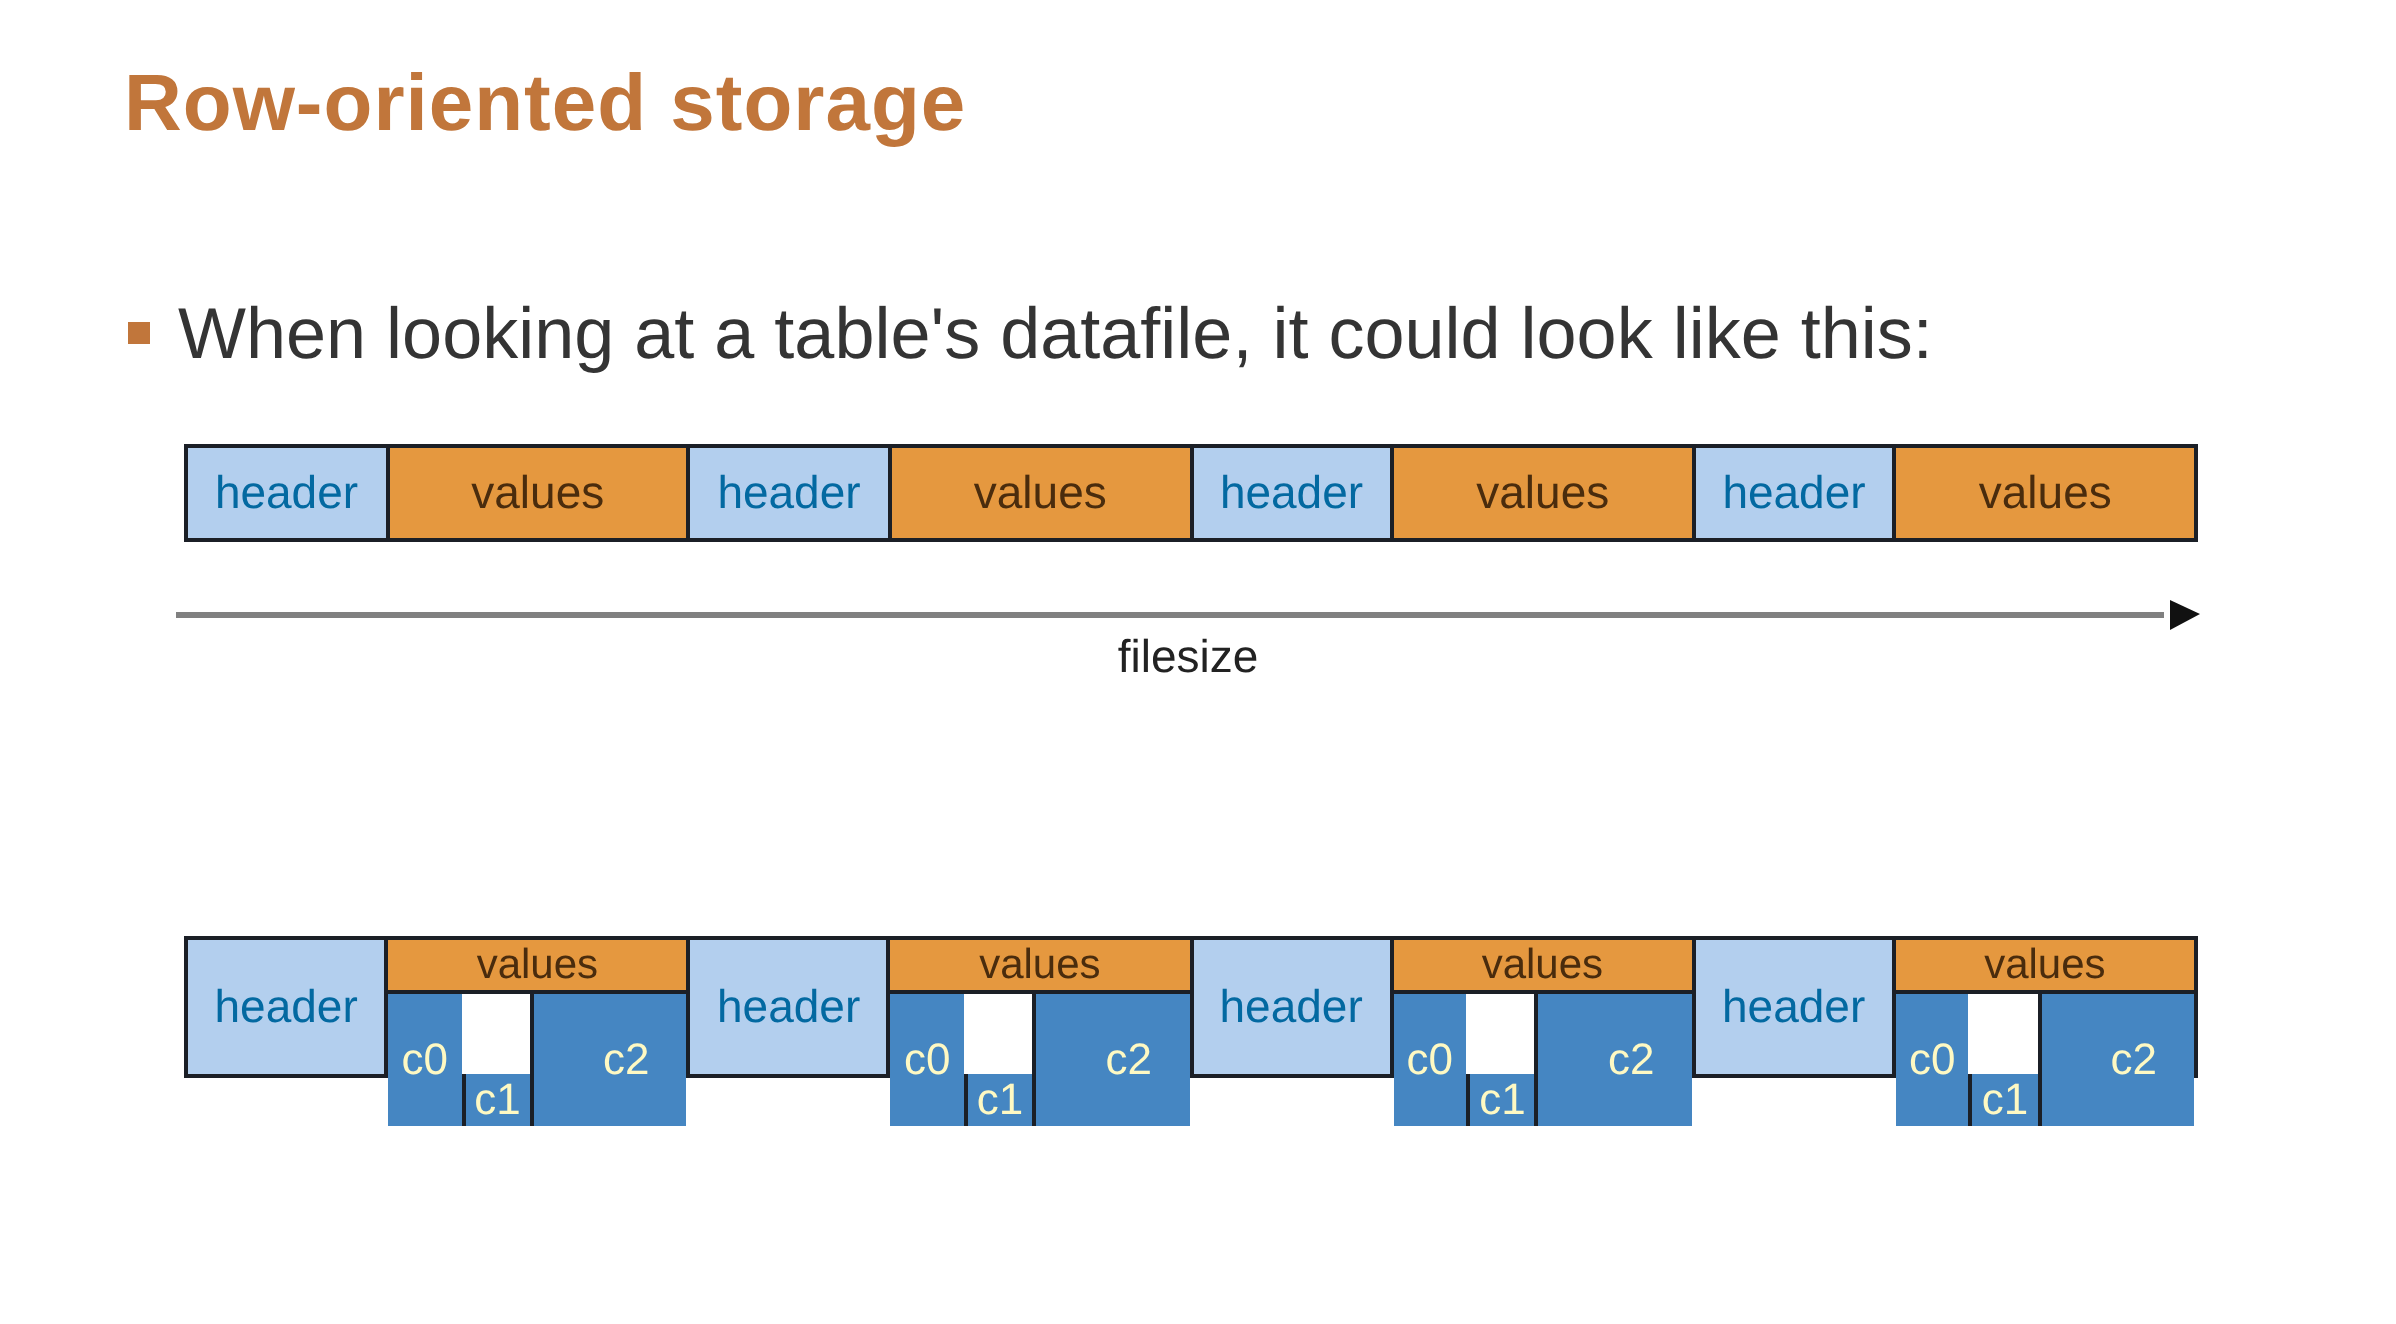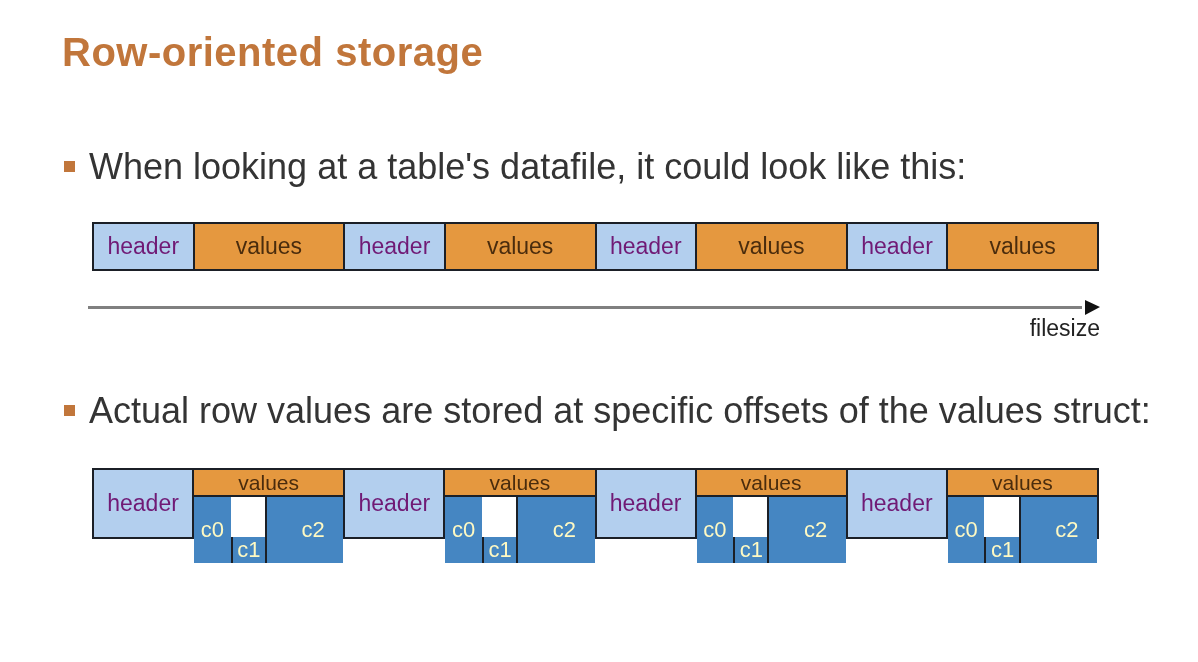--- a/index.html
+++ b/index.html
@@ -30,40 +30,40 @@
   
   .bar1{
     position:absolute;left:92px;top:222px;width:1007px;height:49px;
     display:flex;border:2px solid var(--cell-border,#1b1f26);box-sizing:border-box;
   }
   .bar1 .cell{
     display:flex;align-items:center;justify-content:center;
     font-size:23px;box-sizing:border-box;
   }
   .bar1 .cell + .cell{border-left:2px solid var(--cell-border,#1b1f26);}
-  .header-cell{background:var(--header-cell,#b3cfee);color:#701a75;}
+  .header-cell{background:var(--header-cell,#b3cfee);color:#0369a1;}
   .values-cell{background:var(--values-cell,#e5983f);color:#4a2c0d;}
   .bar1 .header-cell{flex:100;}
   .bar1 .values-cell{flex:151;}
 
   
   .arrow-wrap{position:absolute;left:88px;top:299px;width:1012px;height:50px;}
   .arrow-line{
     position:absolute;left:0;top:7px;width:994px;height:0;
     border-top:3px solid var(--arrow-line,#808080);
   }
   .arrow-head{
     position:absolute;right:0;top:1px;width:0;height:0;
     border-left:15px solid #111;
     border-top:7px solid transparent;
     border-bottom:8px solid transparent;
   }
   .arrow-label{
     position:absolute;left:0;top:16px;width:100%;
-    text-align:right;font-size:23px;color:#222;
+    text-align:center;font-size:23px;color:#222;
   }
 
   
   .bar2{
     position:absolute;left:92px;top:468px;width:1007px;height:71px;
     display:flex;border:2px solid var(--cell-border,#1b1f26);box-sizing:border-box;
   }
   .group2{display:flex;flex:1;box-sizing:border-box;}
   .group2 + .group2{border-left:2px solid var(--cell-border,#1b1f26);}
   .group2 .header-cell{
@@ -111,24 +111,20 @@
       <div class="cell header-cell">header</div>
       <div class="cell values-cell">values</div>
     </div>
 
   <div class="arrow-wrap">
     <div class="arrow-line"></div>
     <div class="arrow-head"></div>
     <div class="arrow-label">filesize</div>
   </div>
 
-  <div class="bullet-row" id="bullet2">
-    <span class="marker"></span>
-    <span class="btext">Actual row values are stored at specific offsets of the values struct:</span>
-  </div>
 
   <div class="bar2">
       <div class="group2">
         <div class="header-cell">header</div>
         <div class="values-block">
           <div class="values-top">values</div>
           <div class="cols">
             <div class="col-cell col-0">c0</div>
             <div class="col-cell col-1">c1</div>
             <div class="col-cell col-2">c2</div>

